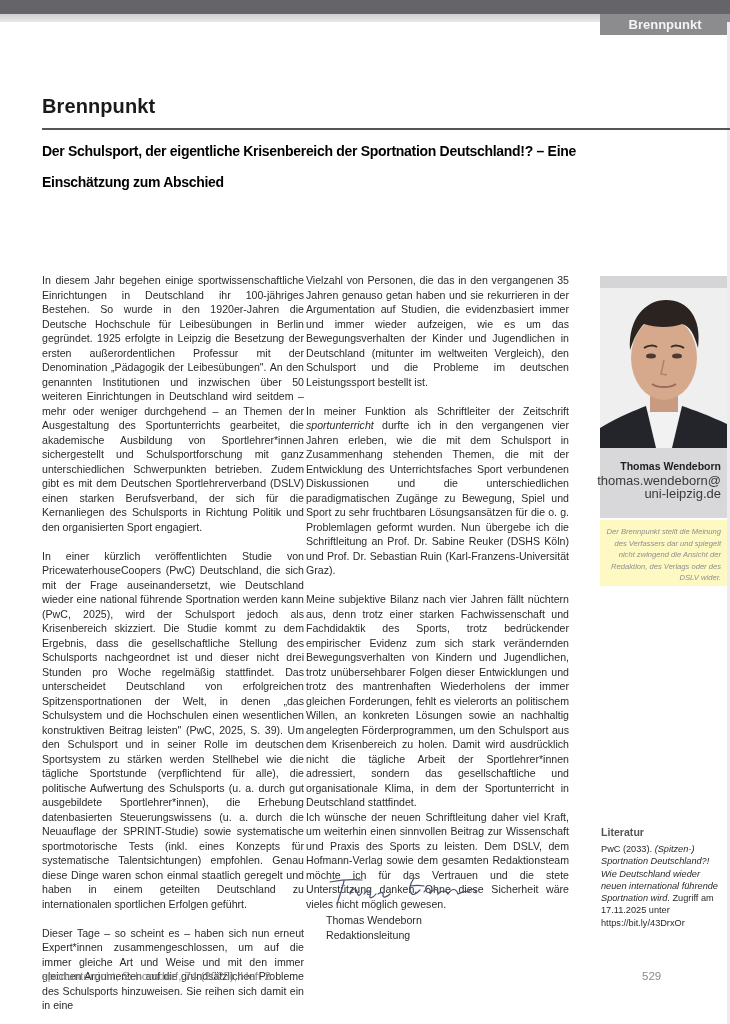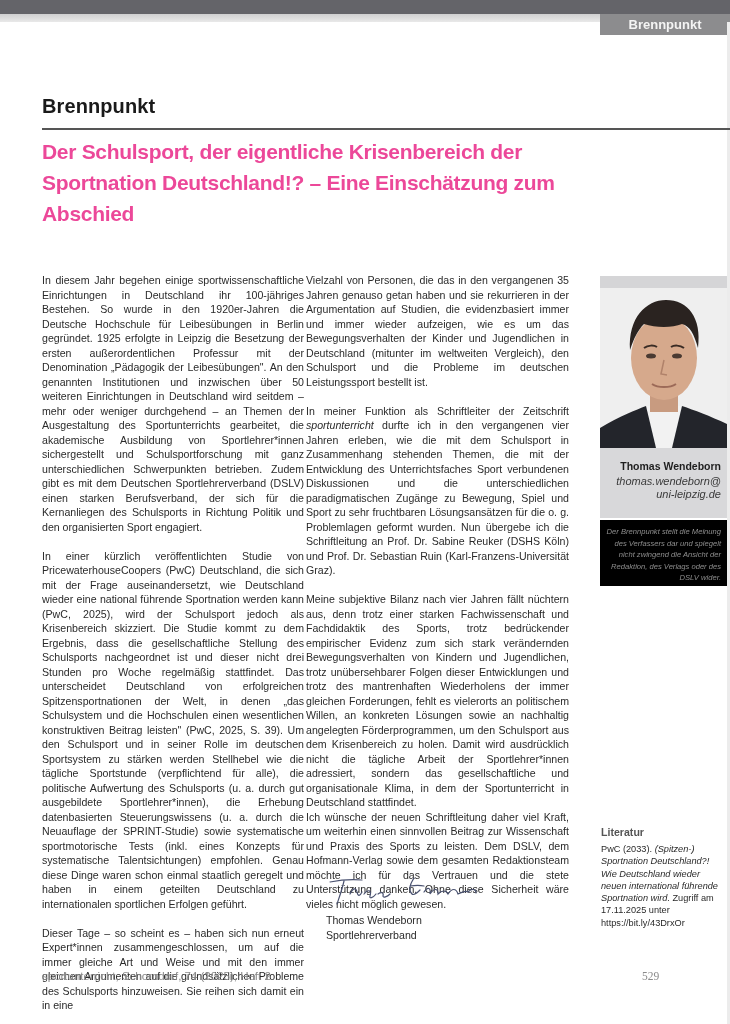--- a/index.html
+++ b/index.html
@@ -15,49 +15,49 @@
     position: absolute; left: 600px; top: 14px; width: 130px; height: 21px;
     background: #8c8c8e; color: #f4f4f4; font-weight: bold; font-size: 13px;
     display: flex; align-items: center; justify-content: center;
   }
   .right-edge { position: absolute; left: 727px; top: 22px; width: 3px; height: 1002px; background: #ececec; }
 
   .kicker { position: absolute; left: 42px; top: 95px; font-size: 20px; font-weight: bold; color: #1a1a1a; letter-spacing: 0.1px; }
   .kicker-rule { position: absolute; left: 42px; top: 128px; width: 688px; height: 2px; background: #555; }
   .headline {
     position: absolute; left: 42px; top: 136px; width: 560px;
-    font-size: 21px; line-height: 31px; font-weight: bold; color: #ec4899;
+    font-size: 14px; line-height: 31px; font-weight: bold; color: #000000;
     letter-spacing: -0.3px;
   }
 
   .col { position: absolute; font-size: 10.6px; line-height: 14.5px; color: #2a2a2a; text-align: justify; hyphens: auto; }
   .col p { margin: 0 0 14.5px 0; }
   .col-left { left: 42px; top: 273px; width: 262px; }
   .col-mid { left: 306px; top: 273px; width: 263px; }
   em { }
 
   .signature {
     position: absolute; left: 326px; top: 870px; width: 180px; height: 40px;
   }
   .sig-name { position: absolute; left: 326px; top: 913px; font-size: 10.6px; line-height: 14.5px; color: #2a2a2a; }
   .sig-role { position: absolute; left: 326px; top: 928px; font-size: 10.6px; line-height: 14.5px; color: #2a2a2a; }
 
   .sidebar-top { position: absolute; left: 600px; top: 276px; width: 127px; height: 12px; background: #d5d5d7; }
   .portrait { position: absolute; left: 600px; top: 288px; width: 127px; height: 160px; overflow: hidden; background: #ececec; }
   .author-box { position: absolute; left: 600px; top: 448px; width: 127px; height: 70px; background: #d8d8da; }
   .author-name { position: absolute; right: 6px; top: 12px; font-size: 10.5px; font-weight: bold; color: #1e1e1e; white-space: nowrap; }
-  .author-email { position: absolute; right: 6px; top: 27px; font-size: 11px; line-height: 12.5px; font-style: italic; color: #3a3a3a; text-align: right; }
-  .disclaimer-box { position: absolute; left: 600px; top: 520px; width: 127px; height: 66px; background: #000000; }
+  .author-email { position: absolute; right: 6px; top: 27px; font-size: 13px; line-height: 12.5px; color: #3a3a3a; text-align: right; }
+  .disclaimer-box { position: absolute; left: 600px; top: 520px; width: 127px; height: 66px; background: #fef9c3; }
   .disclaimer { position: absolute; right: 6px; top: 6px; width: 122px; font-size: 7.6px; line-height: 11.5px; font-style: italic; color: #8e8e8e; text-align: right; }
 
   .lit-title { position: absolute; left: 601px; top: 826px; font-size: 10.6px; font-weight: bold; color: #555; }
   .lit-entry { position: absolute; left: 601px; top: 843px; width: 120px; font-size: 9.2px; line-height: 12.3px; color: #2a2a2a; }
 
   .footer-left { position: absolute; left: 42px; top: 970px; font-size: 11.5px; color: #8a8a8a; }
-  .footer-right { position: absolute; left: 642px; top: 970px; font-size: 11.5px; color: #8a8a8a; font-family: Liberation Serif, serif; }
+  .footer-right { position: absolute; left: 642px; top: 970px; font-size: 11.5px; color: #8a8a8a; }
 </style>
 </head>
 <body>
 
 <div class="topbar"></div>
 <div class="topbar-shadow"></div>
 <div class="section-tab">Brennpunkt</div>
 <div class="right-edge"></div>
 
 <div class="kicker">Brennpunkt</div>
@@ -75,21 +75,21 @@
   <p><span>In meiner Funktion als Schriftleiter der Zeitschrift </span><em>sportunterricht</em><span> durfte ich in den vergangenen vier Jahren erleben, wie die mit dem Schulsport in Zusammenhang stehenden Themen, die mit der Entwicklung des Unterrichtsfaches Sport verbundenen Diskussionen und die unterschiedlichen paradigmatischen Zugänge zu Bewegung, Spiel und Sport zu sehr fruchtbaren Lösungsansätzen für die o. g. Problemlagen geformt wurden. Nun übergebe ich die Schriftleitung an Prof. Dr. Sabine Reuker (DSHS Köln) und Prof. Dr. Sebastian Ruin (Karl-Franzens-Universität Graz).</span></p>
   <p style="margin-bottom:0">Meine subjektive Bilanz nach vier Jahren fällt nüchtern aus, denn trotz einer starken Fachwissenschaft und Fachdidaktik des Sports, trotz bedrückender empirischer Evidenz zum sich stark verändernden Bewegungsverhalten von Kindern und Jugendlichen, trotz unübersehbarer Folgen dieser Entwicklungen und trotz des mantrenhaften Wiederholens der immer gleichen Forderungen, fehlt es vielerorts an politischem Willen, an konkreten Lösungen sowie an nachhaltig angelegten Förderprogrammen, um den Schulsport aus dem Krisenbereich zu holen. Damit wird ausdrücklich nicht die tägliche Arbeit der Sportlehrer*innen adressiert, sondern das gesellschaftliche und organisationale Klima, in dem der Sportunterricht in Deutschland stattfindet.</p>
   <p>Ich wünsche der neuen Schriftleitung daher viel Kraft, um weiterhin einen sinnvollen Beitrag zur Wissenschaft und Praxis des Sports zu leisten. Dem DSLV, dem Hofmann-Verlag sowie dem gesamten Redaktionsteam möchte ich für das Vertrauen und die stete Unterstützung danken. Ohne diese Sicherheit wäre vieles nicht möglich gewesen.</p>
 </div>
 
 <svg class="signature" viewBox="0 0 180 40">
   <path d="M4 12 C14 10 26 9 36 10 M18 11 C16 20 13 28 11 34 M24 24 C27 18 30 17 31 22 C32 27 34 26 36 22 M38 24 C42 19 46 20 44 26 C43 29 47 28 50 24 M52 24 C55 22 58 22 57 26 C57 28 61 27 64 24" fill="none" stroke="#4a5270" stroke-width="1.2" stroke-linecap="round"></path>
   <path d="M88 8 C84 14 82 20 86 24 C88 26 92 22 94 20 M84 16 C90 15 94 15 98 16 M98 22 C102 16 105 18 104 24 C108 18 112 18 112 24 C116 20 120 20 122 24 C126 18 130 18 132 24 C136 22 140 20 142 22 C146 18 150 19 150 23" fill="none" stroke="#4a5270" stroke-width="1.2" stroke-linecap="round"></path>
 </svg>
 <div class="sig-name">Thomas Wendeborn</div>
-<div class="sig-role">Sportlehrerverband</div>
+<div class="sig-role">Redaktionsleitung</div>
 
 <div class="sidebar-top"></div>
 <div class="portrait">
   <svg width="127" height="160" viewBox="0 0 127 160">
     <rect width="127" height="160" fill="#efefef"></rect>
     <path d="M0 160 L0 140 C20 128 36 122 46 118 L82 118 C94 122 110 128 127 136 L127 160 Z" fill="#23252b"></path>
     <path d="M46 118 L56 160 L72 160 L82 118 Z" fill="#f2f2f2"></path>
     <rect x="50" y="98" width="28" height="26" fill="#c89b80"></rect>
     <ellipse cx="64" cy="70" rx="33" ry="42" fill="#d6a98c"></ellipse>
     <path d="M30 62 C28 30 46 12 66 12 C88 12 102 30 98 60 C94 46 90 38 82 36 C72 40 56 40 44 36 C38 42 34 50 30 62 Z" fill="#2a2320"></path>

